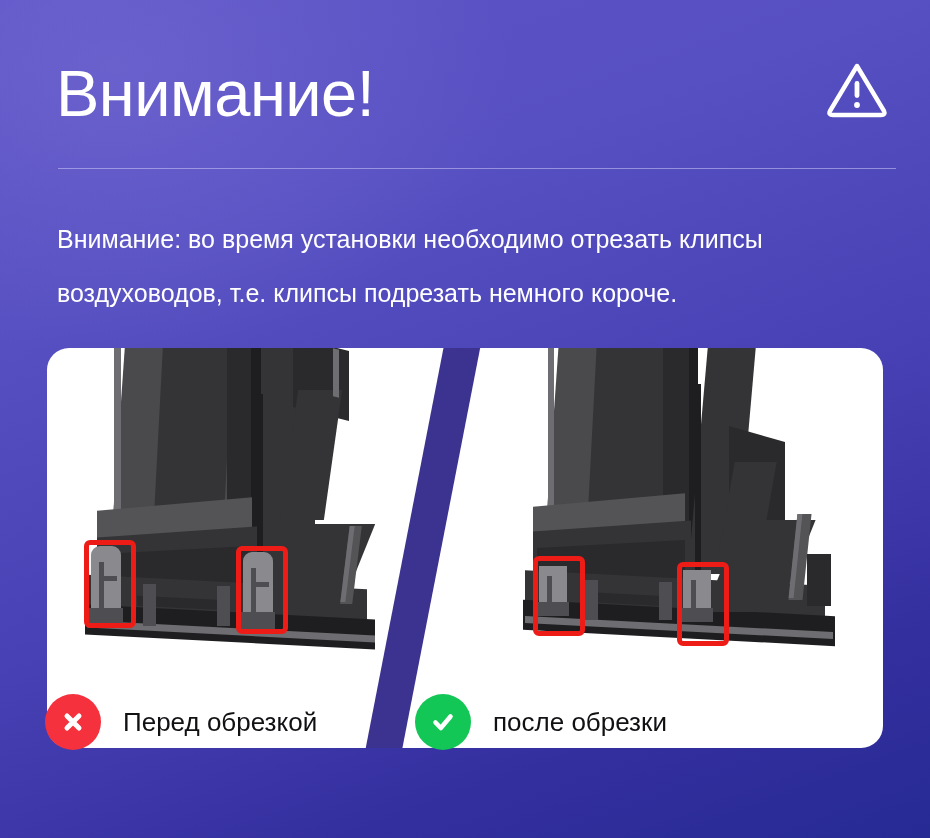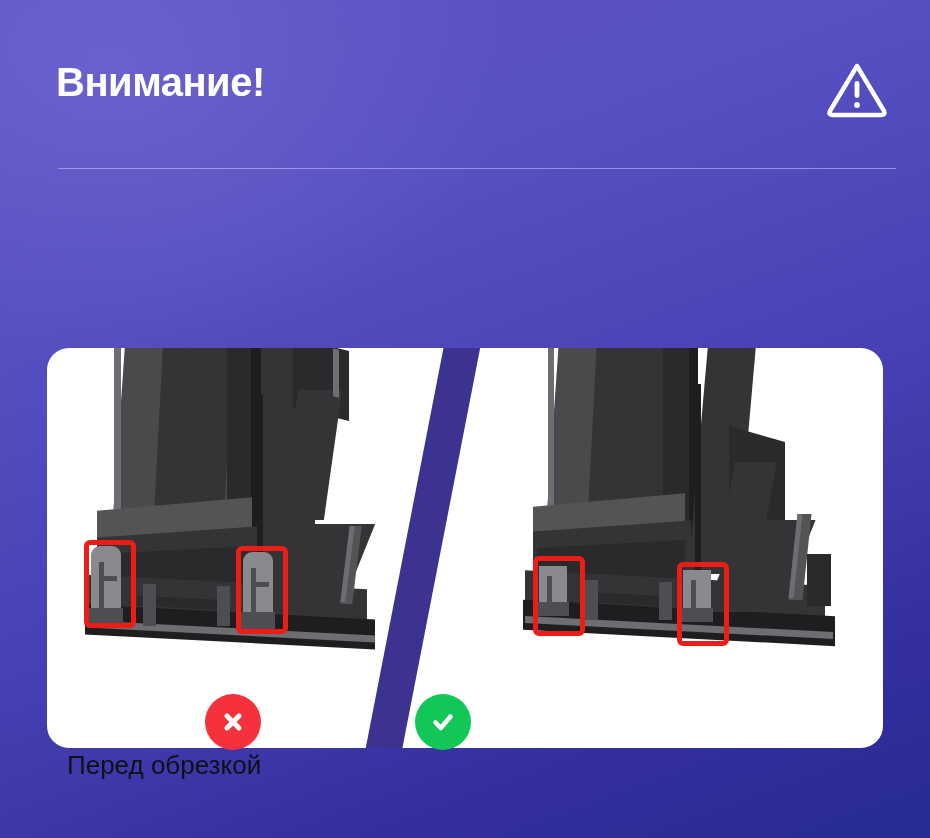--- a/index.html
+++ b/index.html
@@ -38,24 +38,24 @@
   
   .header {
     position: absolute;
     left: 0; top: 0;
     width: 930px; height: 170px;
   }
 
   .page-title {
     position: absolute;
     left: 56px;
-    top: 46px;
-    font-size: 40px;
+    top: 58px;
+    font-size: 65px;
     line-height: 72px;
-    font-weight: bold;
+    font-weight: normal;
     color: #ffffff;
     letter-spacing: -0.5px;
     white-space: nowrap;
   }
 
   .warn-icon {
     position: absolute;
     right: 42px;
     top: 60px;
     width: 62px;
@@ -169,23 +169,22 @@
     color: #ffffff;
     font-size: 33px;
     font-weight: bold;
     letter-spacing: 0.5px;
   }
 
   
   .caption {
     position: absolute;
     display: flex;
-    align-items: flex-end;
+    align-items: center;
     z-index: 9;
-    flex-direction: column;
   }
   .caption-left  { left: 45px;  top: 694px; }
   .caption-right { left: 415px; top: 694px; }
 
   .badge-circle {
     width: 56px;
     height: 56px;
     border-radius: 50%;
     display: flex;
     align-items: center;
@@ -214,20 +213,21 @@
 
     <svg class="warn-icon" viewBox="0 0 62 58">
       <path d="M31 6 L58 51 Q60 55 55 55 L7 55 Q2 55 4 51 Z" fill="none" stroke="#ffffff" stroke-width="4.4" stroke-linejoin="round"></path>
       <rect x="28.6" y="21" width="4.8" height="17" rx="2.4" fill="#ffffff"></rect>
       <circle cx="31" cy="45" r="2.9" fill="#ffffff"></circle>
     </svg>
 
     <div class="divider"></div>
   </div>
 
+  <div class="intro">Внимание: во время установки необходимо отрезать клипсы воздуховодов, т.е. клипсы подрезать немного короче.</div>
 
   <div class="compare-card">
 
     <div class="panel panel-left">
       <div class="photo photo-left">
 
         <div class="duct-body shade-a" style="left:60px;  top:-10px; width:120px; height:230px; transform:skewX(-4deg);"></div>
         <div class="duct-body shade-b" style="left:100px; top:-10px; width:70px;  height:230px; transform:skewX(-3deg);"></div>
         <div class="duct-body shade-hl" style="left:57px; top:-10px; width:7px;   height:226px;"></div>
         <div class="duct-body shade-c" style="left:170px; top:-10px; width:26px;  height:250px;"></div>
@@ -326,15 +326,16 @@
     </div>
     <div class="caption-text">Перед обрезкой</div>
   </div>
 
   <div class="caption caption-right">
     <div class="badge-circle badge-good">
       <svg width="30" height="30" viewBox="0 0 30 30">
         <path d="M7.5 15.5 L12.8 21 L22.5 9.5" stroke="#ffffff" stroke-width="4.6" fill="none" stroke-linecap="round" stroke-linejoin="round"></path>
       </svg>
     </div>
+    <div class="caption-text">после обрезки</div>
   </div>
 
 </div>
 
 </body></html>

